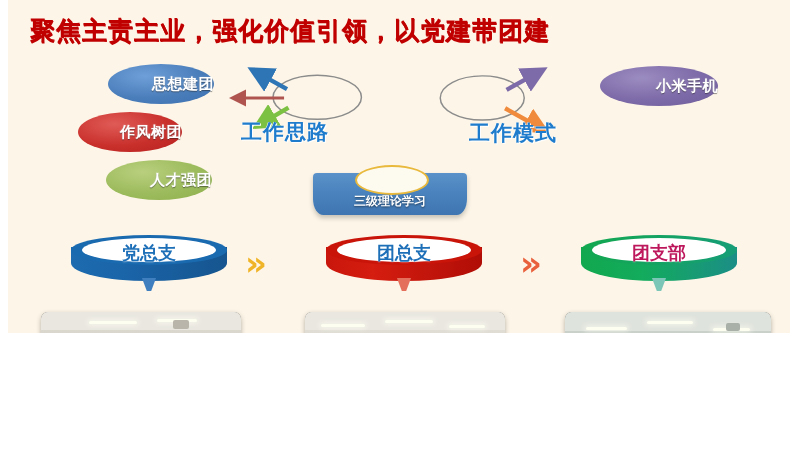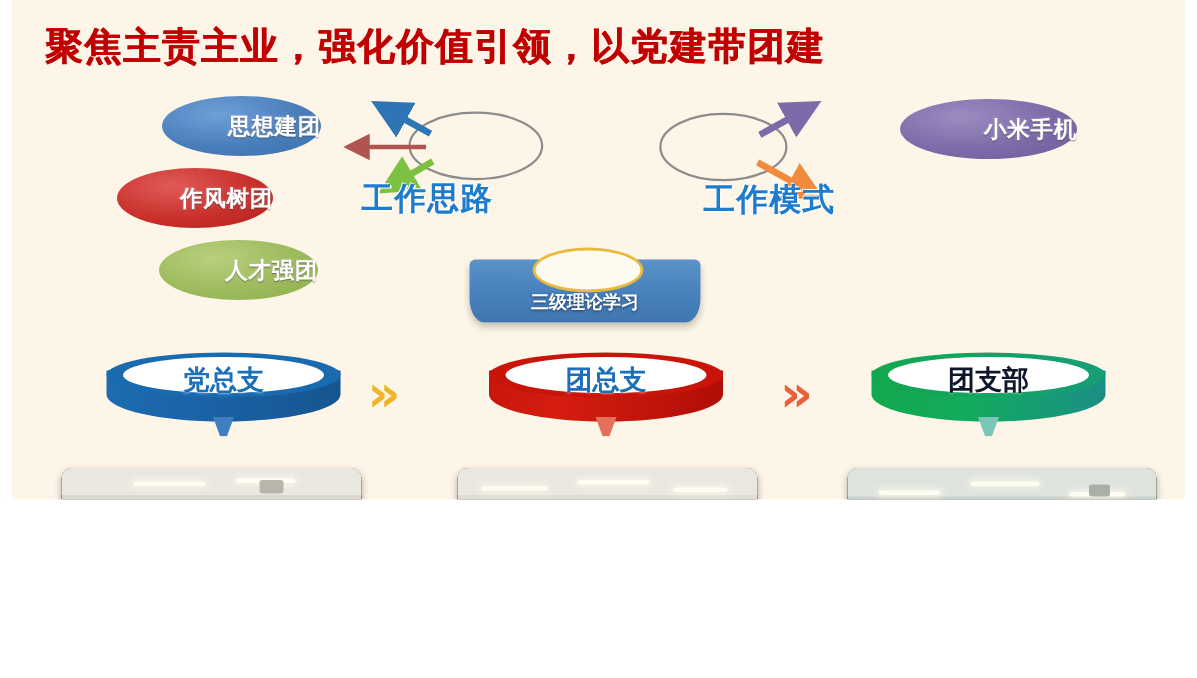--- a/index.html
+++ b/index.html
@@ -158,21 +158,21 @@
     z-index: 4;
   }
   .cyl-blue .cyl-body { background: linear-gradient(90deg, #1e6bb0 0%, #1a64a8 35%, #16558f 100%); }
   .cyl-blue .cyl-top  { background: #1a6ab0; }
   .cyl-blue .cyl-label { color: #1d6fb8; text-shadow: 0 0 2px #ffffff; }
   .cyl-red .cyl-body  { background: linear-gradient(90deg, #c9160c 0%, #d51d10 30%, #b00d06 100%); }
   .cyl-red .cyl-top   { background: #c9140a; }
   .cyl-red .cyl-label { color: #1d6fb8; text-shadow: 0 0 2px #ffffff; }
   .cyl-green .cyl-body { background: linear-gradient(90deg, #12a84f 0%, #13ab5d 40%, #1b8e86 100%); }
   .cyl-green .cyl-top  { background: linear-gradient(90deg, #12a84f 0%, #169d77 100%); }
-  .cyl-green .cyl-label { color: #0f172a; text-shadow: 0 0 2px #ffffff; }
+  .cyl-green .cyl-label { color: #be185d; text-shadow: 0 0 2px #ffffff; }
   .cyl-nub {
     position: absolute;
     left: 50%;
     margin-left: -11px;
     top: 43px;
     width: 22px;
     height: 13px;
     clip-path: polygon(18% 0%, 82% 0%, 60% 100%, 40% 100%);
   }
   

